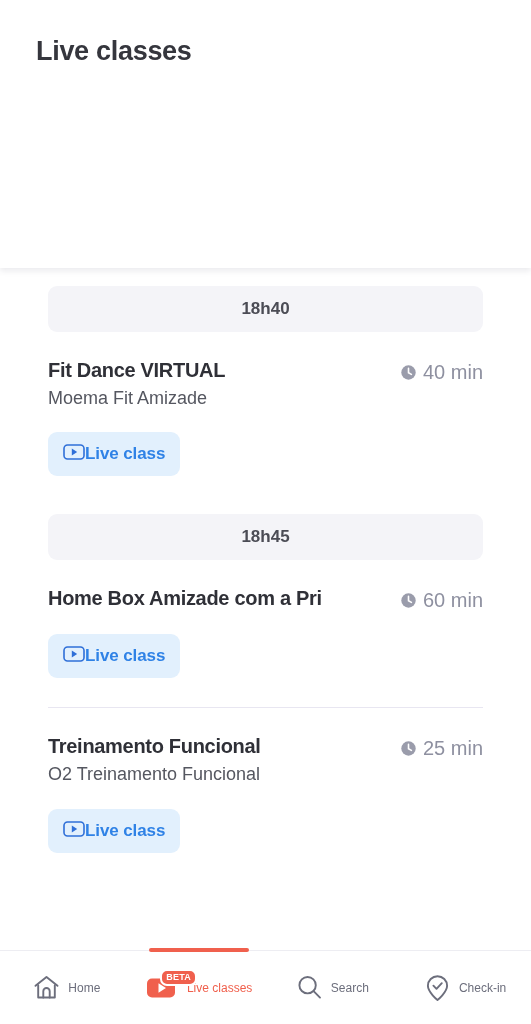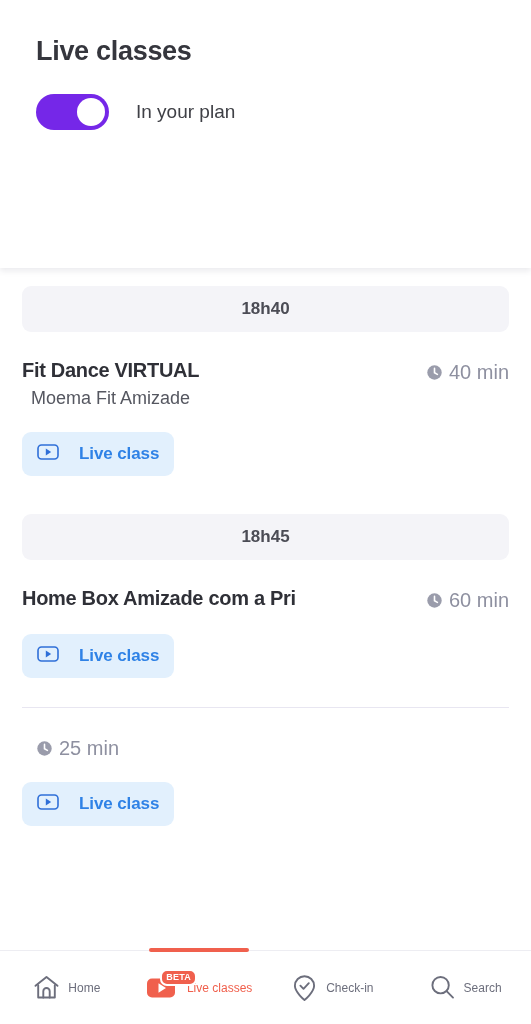--- a/index.html
+++ b/index.html
@@ -44,49 +44,49 @@
     border:1px solid #e4e2f2; border-radius:8px;
     background:#ffffff;
     display:flex; align-items:center; justify-content:center;
     font-size:17px; font-weight:bold; color:#35363d;
     cursor:pointer; letter-spacing:-0.1px;
   }
 
   
   .content {
     position:absolute; top:268px; left:0; width:531px; bottom:74px;
-    background:#ffffff; overflow:hidden; padding:0 22px;
+    background:#ffffff; overflow:hidden; padding:0 48px;
   }
 
   .time-pill {
     margin-top:18px; height:46px; border-radius:9px;
     background:#f4f4f8;
     display:flex; align-items:center; justify-content:center;
     font-size:17px; font-weight:bold; color:#4b4c55;
   }
 
   .class-item { padding-top:26px; }
-  .class-head { display:flex; align-items:flex-start; justify-content:space-between;text-align:center; }
+  .class-head { display:flex; align-items:flex-start; justify-content:space-between; }
   .class-title {
     font-size:20px; font-weight:bold; color:#2f3037;
     letter-spacing:-0.3px; line-height:1.25;
   }
   .class-sub {
     font-size:18px; color:#555760; margin-top:4px; line-height:1.3;
   }
   .duration {
     display:flex; align-items:center; gap:6px;
     font-size:20px; color:#8e90a0; white-space:nowrap;
     padding-top:3px; flex:none; margin-left:14px;
   }
   .clock-icon { display:block; }
 
   .live-badge {
     margin-top:22px;
-    display:inline-flex; align-items:center; gap:20px;
+    display:inline-flex; align-items:center; gap:0;
     height:44px; padding:0 15px;
     background:#e2f0fd; border-radius:9px;
     cursor:pointer;
   }
   .live-badge .label {
     font-size:17px; font-weight:bold; color:#2f82e6; letter-spacing:-0.1px;
   }
 
   .divider {
     height:1px; background:#e8e6f1; margin-top:29px;
@@ -117,26 +117,20 @@
     color:#ffffff; font-size:9px; font-weight:bold;
     padding:1px 4px; letter-spacing:0.2px; line-height:1.25;
   }
 </style>
 </head>
 <body>
 
 <div class="header">
   <div class="page-title">Live classes</div>
 
-  <div class="toggle-row">
-    <div class="toggle">
-      <div class="knob"></div>
-    </div>
-    <div class="toggle-label">In your plan</div>
-  </div>
 
 </div>
 
 <div class="content">
 
   <div class="time-pill">18h40</div>
 
   <div class="class-item">
     <div class="class-head">
       <div>
@@ -190,20 +184,24 @@
         </svg>
       </span>
       <span class="label">Live class</span>
     </div>
   </div>
 
   <div class="divider"></div>
 
   <div class="class-item">
     <div class="class-head">
+      <div>
+        <div class="class-title">Treinamento Funcional</div>
+        <div class="class-sub">O2 Treinamento Funcional</div>
+      </div>
       <div class="duration">
         <span>
           <svg class="clock-icon" width="17" height="17" viewBox="0 0 17 17">
             <circle cx="8.5" cy="8.5" r="7.2" fill="#9a9cab"></circle>
             <path d="M8.5 4.4 V8.7 L11.4 10.4" stroke="#ffffff" stroke-width="1.6" fill="none" stroke-linecap="round"></path>
           </svg>
         </span>
         <span>25 min</span>
       </div>
     </div>
@@ -240,31 +238,31 @@
         <rect x="1" y="3.5" width="28" height="19" rx="5" ry="5" fill="#f0604d"></rect>
         <path d="M12.5 8.3 L20 13 L12.5 17.7 Z" fill="#ffffff"></path>
       </svg>
       <span class="beta-badge">BETA</span>
     </div>
     <div class="nav-label">Live classes</div>
   </div>
 
   <div class="nav-item">
     <div class="nav-icon">
+      <svg width="29" height="29" viewBox="0 0 29 29">
+        <circle cx="12.6" cy="12.2" r="8.2" fill="none" stroke="#6c6e7c" stroke-width="1.9"></circle>
+        <path d="M18.6 18.2 L25 24.6" stroke="#6c6e7c" stroke-width="1.9" stroke-linecap="round"></path>
+      </svg>
+    </div>
+    <div class="nav-label">Search</div>
+  </div>
+
+  <div class="nav-item">
+    <div class="nav-icon">
       <svg width="29" height="30" viewBox="0 0 29 30">
         <path d="M14.5 3.2 a9.6 9.6 0 0 1 9.6 9.6 c0 6.4 -9.6 14.2 -9.6 14.2 S4.9 19.2 4.9 12.8 A9.6 9.6 0 0 1 14.5 3.2 Z" fill="none" stroke="#6c6e7c" stroke-width="1.9" stroke-linejoin="round"></path>
         <path d="M10.4 12.7 L13.5 15.8 L18.8 10.2" fill="none" stroke="#6c6e7c" stroke-width="1.9" stroke-linecap="round" stroke-linejoin="round"></path>
       </svg>
     </div>
     <div class="nav-label">Check-in</div>
   </div>
 
-  <div class="nav-item">
-    <div class="nav-icon">
-      <svg width="29" height="29" viewBox="0 0 29 29">
-        <circle cx="12.6" cy="12.2" r="8.2" fill="none" stroke="#6c6e7c" stroke-width="1.9"></circle>
-        <path d="M18.6 18.2 L25 24.6" stroke="#6c6e7c" stroke-width="1.9" stroke-linecap="round"></path>
-      </svg>
-    </div>
-    <div class="nav-label">Search</div>
-  </div>
-
 </div>
 
 </body></html>

